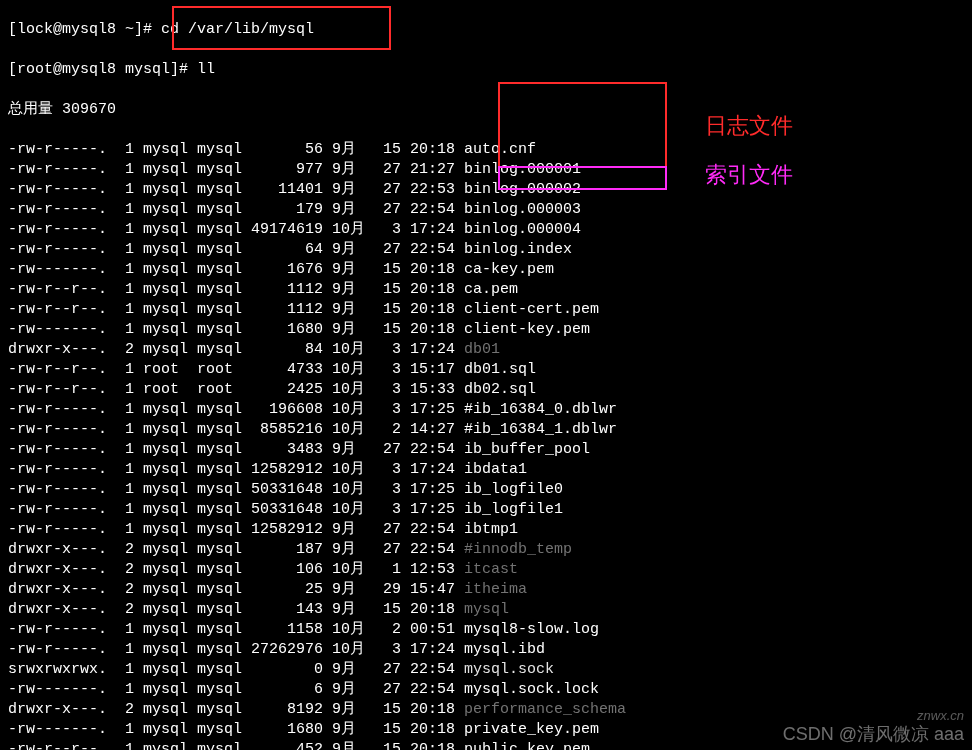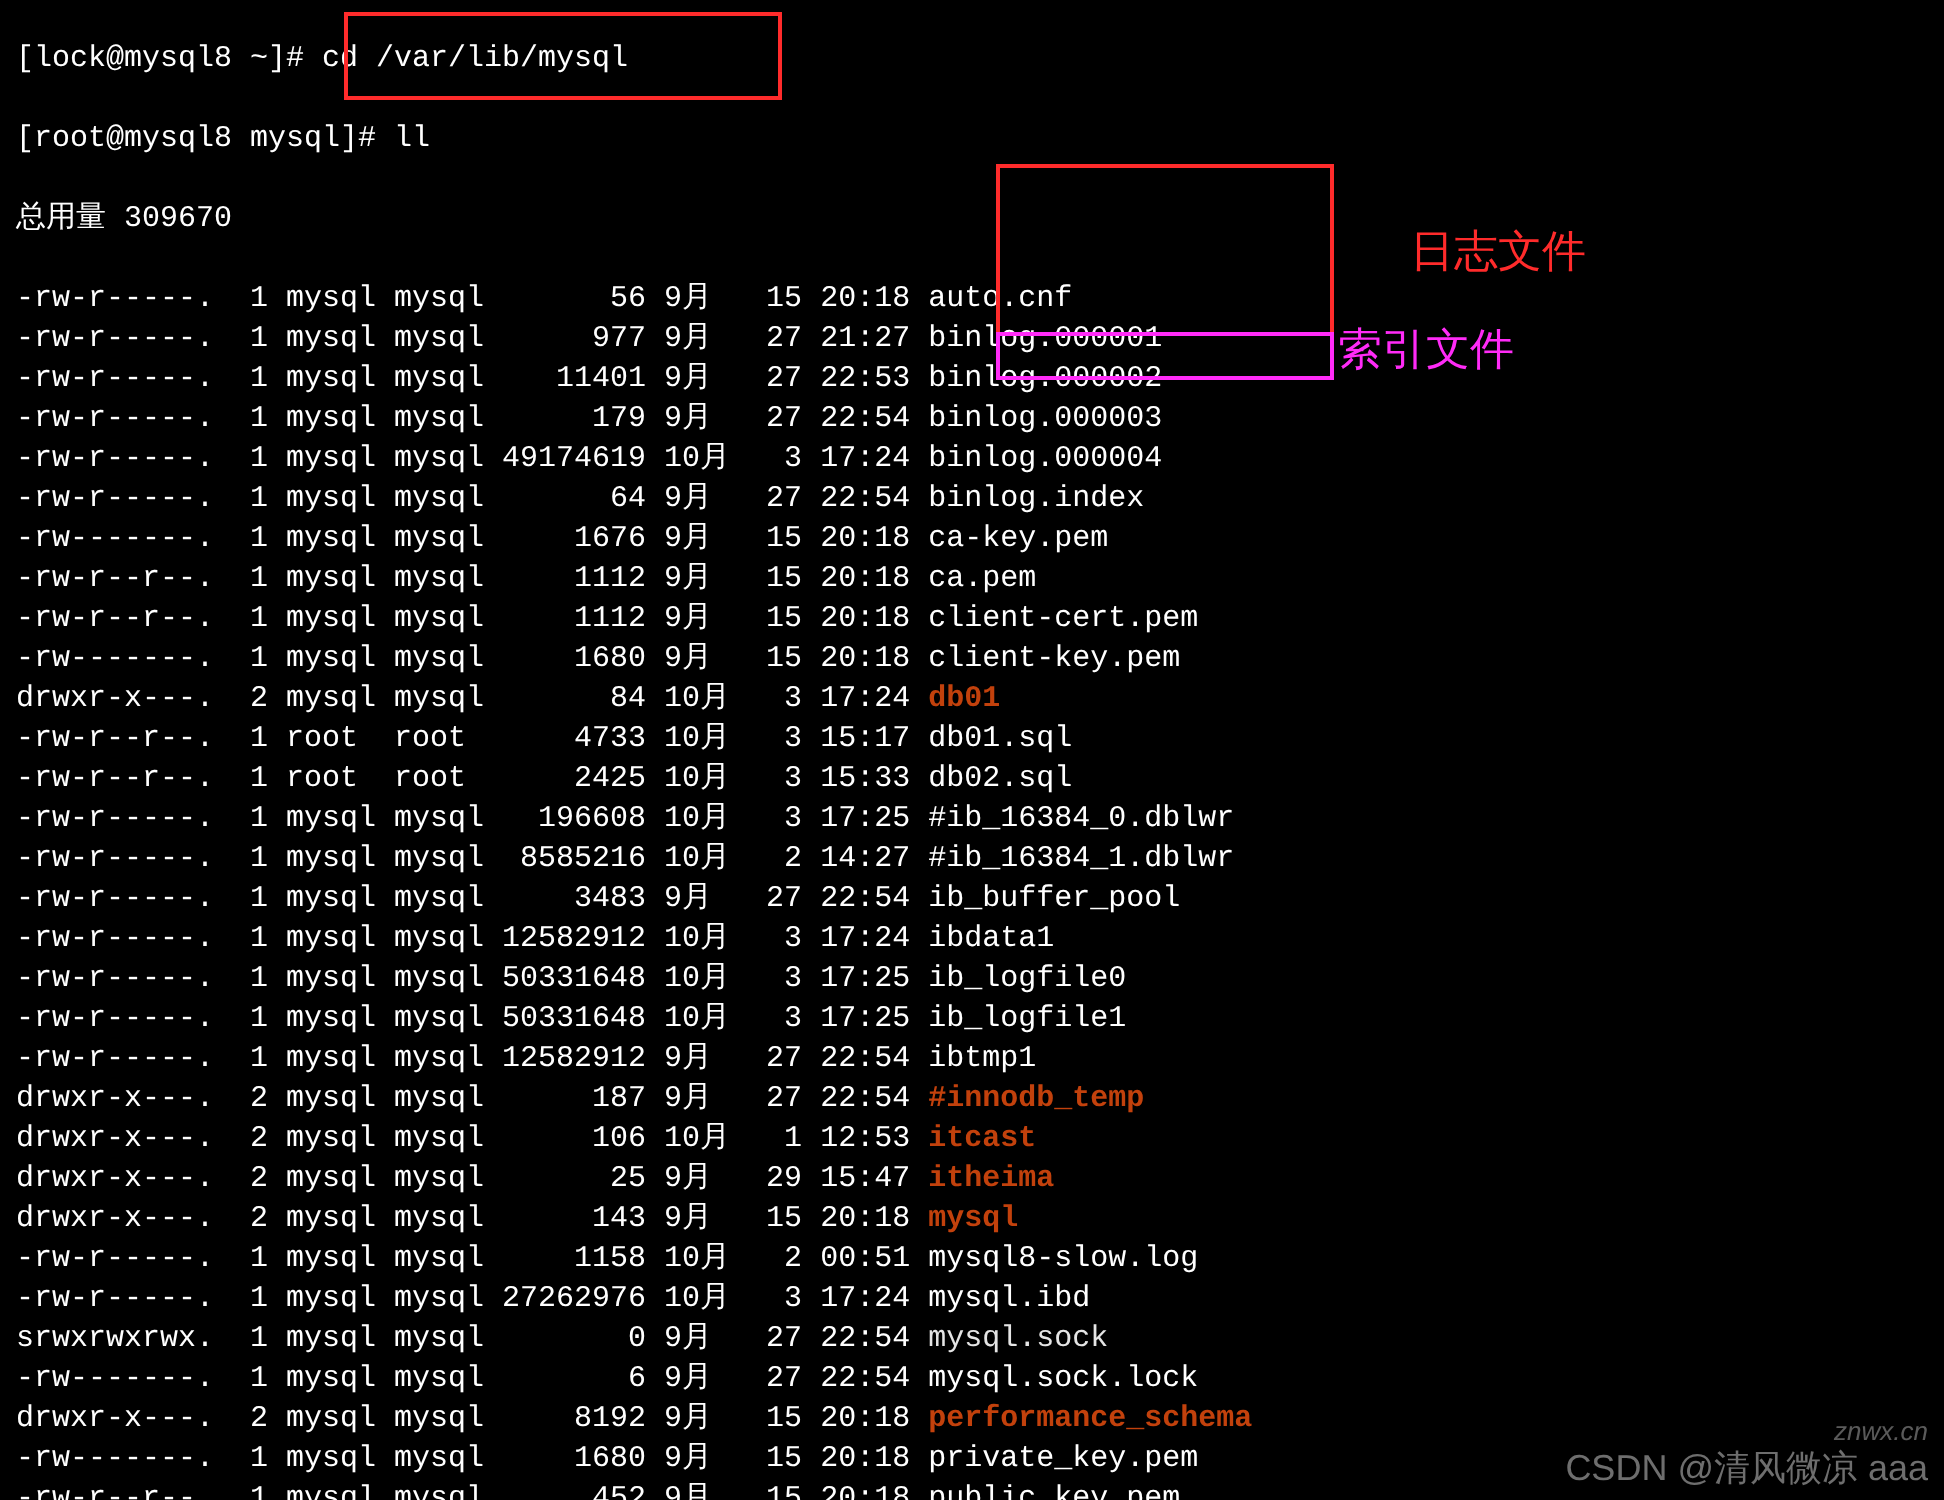--- a/index.html
+++ b/index.html
@@ -13,21 +13,21 @@
     width: 972px;
     height: 750px;
     overflow: hidden;
     position: relative;
   }
   .terminal {
     padding: 0 8px;
     white-space: pre;
   }
   .line { display: block; }
-  .cyan { color: #c2410c; font-weight: bold; }
+  .cyan { color: #737373; }
   .magenta { color: #e5e5e5; }
   .white { color: #fff; margin-top: 12px; }
   .box-red {
     position: absolute;
     border: 2px solid #ff2b2b;
     pointer-events: none;
   }
   .box-magenta {
     position: absolute;
     border: 2px solid #ff2bf7;
@@ -68,16 +68,16 @@
 <span class="line"><span>[root@mysql8 mysql]# </span><span>ll</span></span>
 <span class="line">总用量 309670</span>
 <div id="rows"><span class="line"><span>-rw-r-----.  1 mysql mysql       56 9月   15 20:18 </span><span class="white">auto.cnf</span></span><span class="line"><span>-rw-r-----.  1 mysql mysql      977 9月   27 21:27 </span><span class="white">binlog.000001</span></span><span class="line"><span>-rw-r-----.  1 mysql mysql    11401 9月   27 22:53 </span><span class="white">binlog.000002</span></span><span class="line"><span>-rw-r-----.  1 mysql mysql      179 9月   27 22:54 </span><span class="white">binlog.000003</span></span><span class="line"><span>-rw-r-----.  1 mysql mysql 49174619 10月   3 17:24 </span><span class="white">binlog.000004</span></span><span class="line"><span>-rw-r-----.  1 mysql mysql       64 9月   27 22:54 </span><span class="white">binlog.index</span></span><span class="line"><span>-rw-------.  1 mysql mysql     1676 9月   15 20:18 </span><span class="white">ca-key.pem</span></span><span class="line"><span>-rw-r--r--.  1 mysql mysql     1112 9月   15 20:18 </span><span class="white">ca.pem</span></span><span class="line"><span>-rw-r--r--.  1 mysql mysql     1112 9月   15 20:18 </span><span class="white">client-cert.pem</span></span><span class="line"><span>-rw-------.  1 mysql mysql     1680 9月   15 20:18 </span><span class="white">client-key.pem</span></span><span class="line"><span>drwxr-x---.  2 mysql mysql       84 10月   3 17:24 </span><span class="cyan">db01</span></span><span class="line"><span>-rw-r--r--.  1 root  root      4733 10月   3 15:17 </span><span class="white">db01.sql</span></span><span class="line"><span>-rw-r--r--.  1 root  root      2425 10月   3 15:33 </span><span class="white">db02.sql</span></span><span class="line"><span>-rw-r-----.  1 mysql mysql   196608 10月   3 17:25 </span><span class="white">#ib_16384_0.dblwr</span></span><span class="line"><span>-rw-r-----.  1 mysql mysql  8585216 10月   2 14:27 </span><span class="white">#ib_16384_1.dblwr</span></span><span class="line"><span>-rw-r-----.  1 mysql mysql     3483 9月   27 22:54 </span><span class="white">ib_buffer_pool</span></span><span class="line"><span>-rw-r-----.  1 mysql mysql 12582912 10月   3 17:24 </span><span class="white">ibdata1</span></span><span class="line"><span>-rw-r-----.  1 mysql mysql 50331648 10月   3 17:25 </span><span class="white">ib_logfile0</span></span><span class="line"><span>-rw-r-----.  1 mysql mysql 50331648 10月   3 17:25 </span><span class="white">ib_logfile1</span></span><span class="line"><span>-rw-r-----.  1 mysql mysql 12582912 9月   27 22:54 </span><span class="white">ibtmp1</span></span><span class="line"><span>drwxr-x---.  2 mysql mysql      187 9月   27 22:54 </span><span class="cyan">#innodb_temp</span></span><span class="line"><span>drwxr-x---.  2 mysql mysql      106 10月   1 12:53 </span><span class="cyan">itcast</span></span><span class="line"><span>drwxr-x---.  2 mysql mysql       25 9月   29 15:47 </span><span class="cyan">itheima</span></span><span class="line"><span>drwxr-x---.  2 mysql mysql      143 9月   15 20:18 </span><span class="cyan">mysql</span></span><span class="line"><span>-rw-r-----.  1 mysql mysql     1158 10月   2 00:51 </span><span class="white">mysql8-slow.log</span></span><span class="line"><span>-rw-r-----.  1 mysql mysql 27262976 10月   3 17:24 </span><span class="white">mysql.ibd</span></span><span class="line"><span>srwxrwxrwx.  1 mysql mysql        0 9月   27 22:54 </span><span class="magenta">mysql.sock</span></span><span class="line"><span>-rw-------.  1 mysql mysql        6 9月   27 22:54 </span><span class="white">mysql.sock.lock</span></span><span class="line"><span>drwxr-x---.  2 mysql mysql     8192 9月   15 20:18 </span><span class="cyan">performance_schema</span></span><span class="line"><span>-rw-------.  1 mysql mysql     1680 9月   15 20:18 </span><span class="white">private_key.pem</span></span><span class="line"><span>-rw-r--r--.  1 mysql mysql      452 9月   15 20:18 </span><span class="white">public_key.pem</span></span></div>
 </div>
 
 <div class="box-red" style="left:172px; top:6px; width:215px; height:40px;"></div>
 <div class="box-red" style="left:498px; top:82px; width:165px; height:82px;"></div>
 <div class="box-magenta" style="left:498px; top:166px; width:165px; height:20px;"></div>
 
 <div class="label label-red" style="left:705px; top:103px;margin-top:13px;">日志文件</div>
-<div class="label label-magenta" style="left:669px; top:165px;">索引文件</div>
+<div class="label label-magenta" style="left:705px; top:165px;">索引文件</div>
 
 <div class="watermark2">znwx.cn</div>
 <div class="watermark">CSDN @清风微凉 aaa</div>
 
 </body></html>

